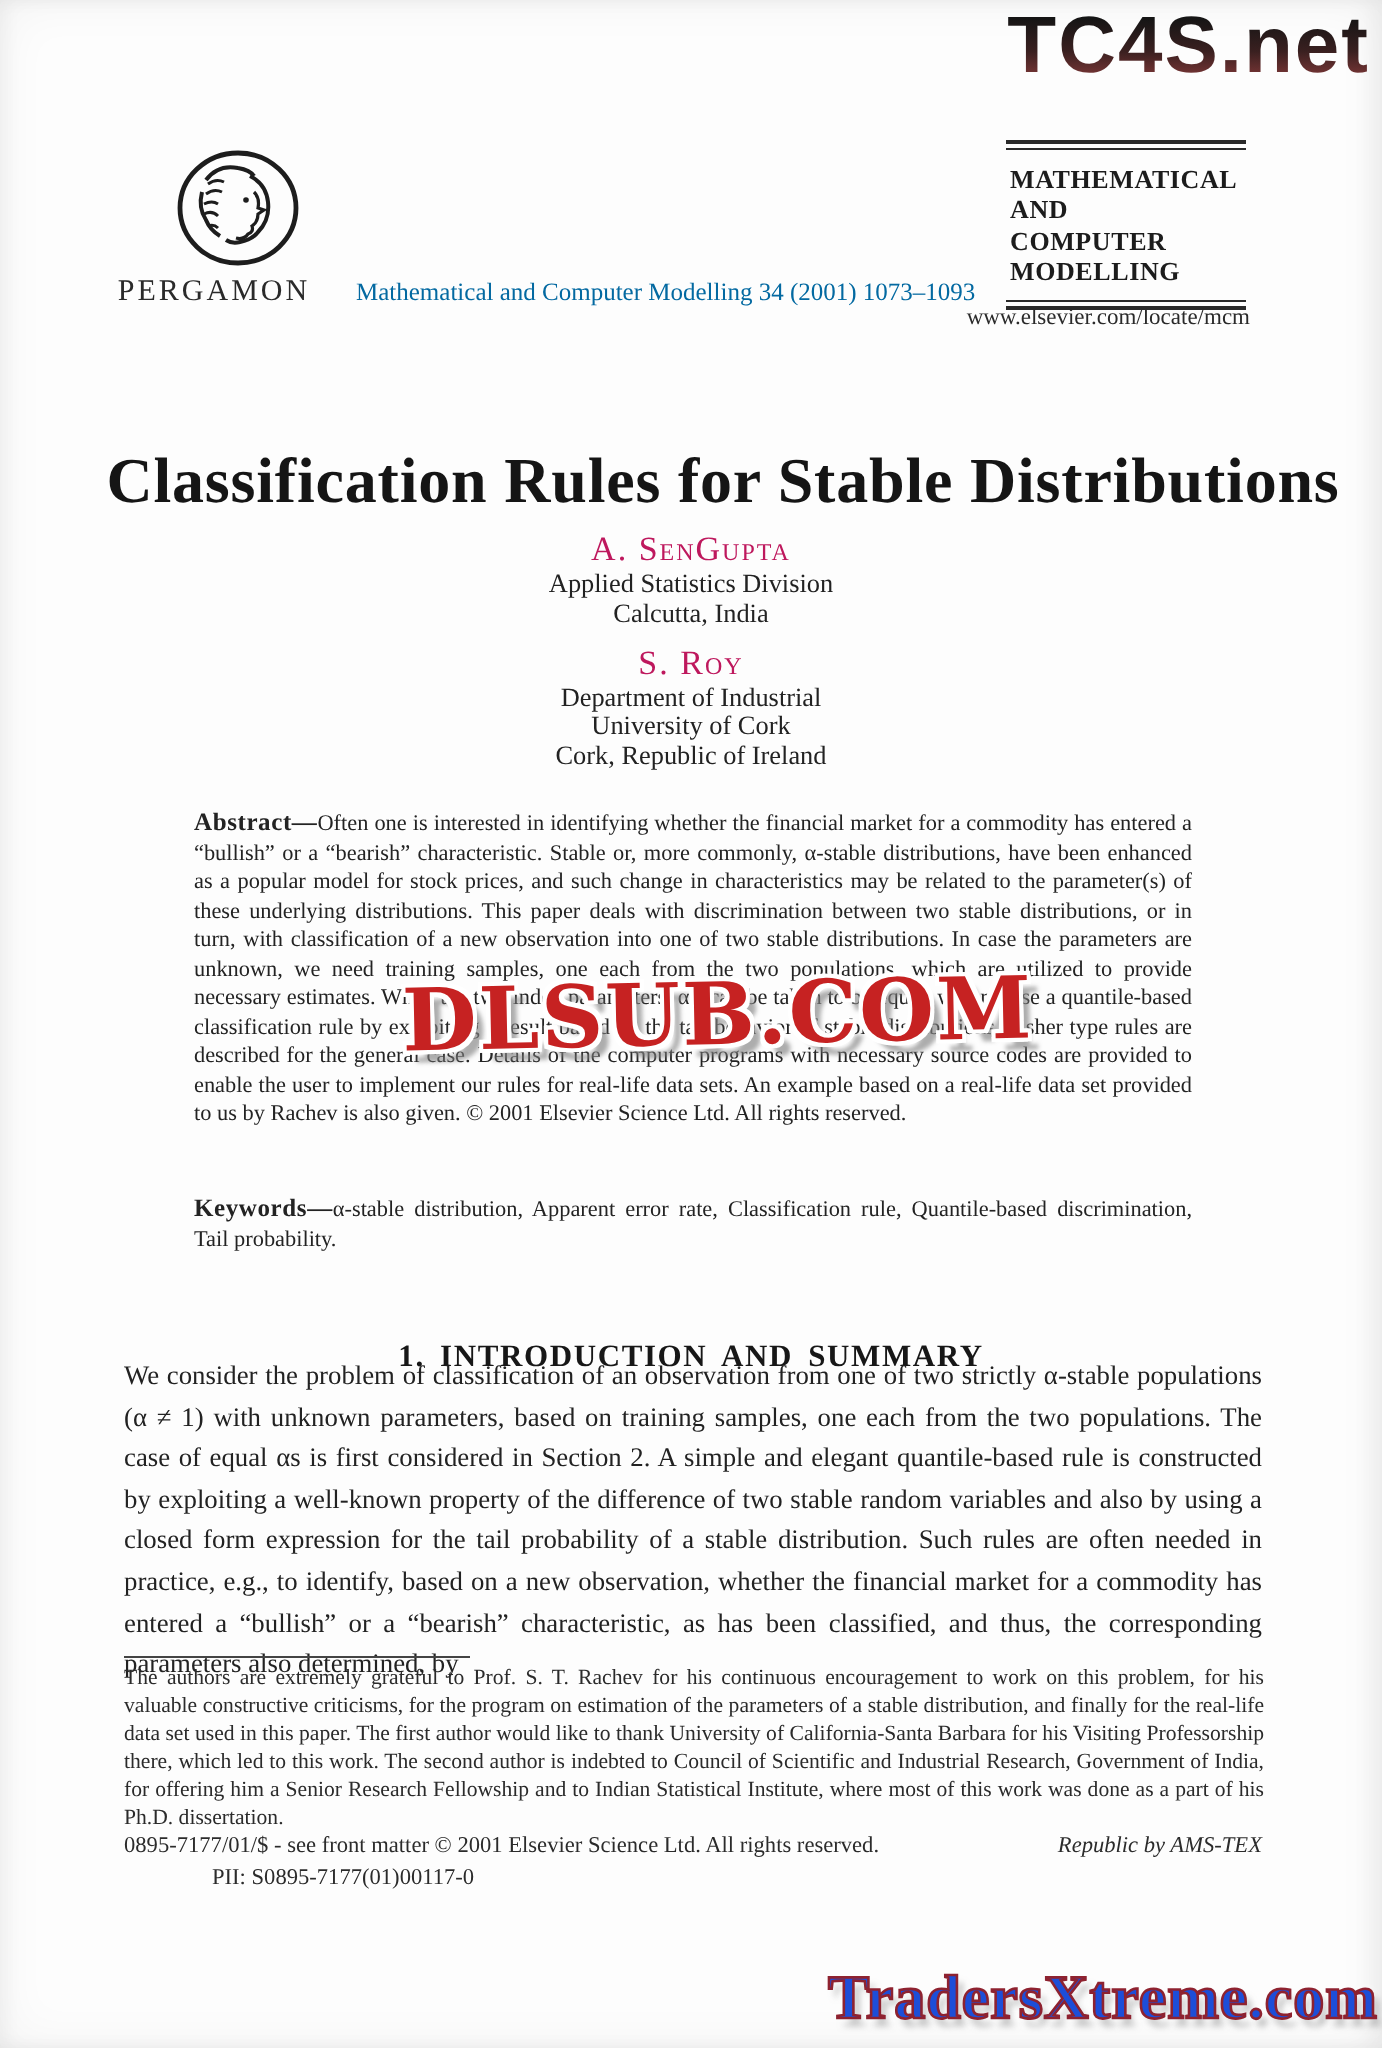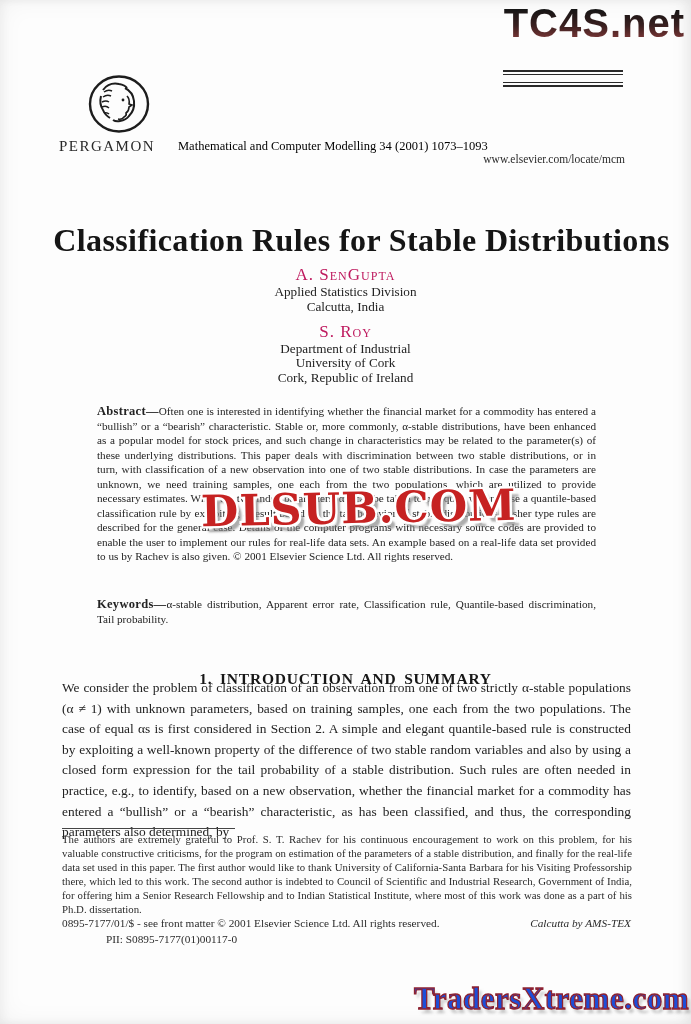--- a/index.html
+++ b/index.html
@@ -40,21 +40,21 @@
     font-size:31px; letter-spacing:0.5px; color:#1d4ed8;
     -webkit-text-stroke:1.3px #8e2230;
     text-shadow: 0 0 5px rgba(255,255,255,0.95), 3px 4px 3px rgba(140,140,140,0.55);
   }
 
   
   .logo-wrap { position:absolute; left:86px; top:74px; width:66px; text-align:center; }
   .logo-wrap svg { display:block; margin:0 auto; }
   .publisher { position:absolute; left:52px; top:138px; width:110px; text-align:center;
     font-size:15px; letter-spacing:1.5px; color:#2a2a2a; }
-  .journal-ref { position:absolute; left:178px; top:139px; font-size:12.5px; color:#000000; }
+  .journal-ref { position:absolute; left:178px; top:139px; font-size:12.5px; color:#0369a1; }
   .journal-box { position:absolute; left:503px; top:70px; width:120px; }
   .rule-a { height:5px; border-top:2.5px solid #2a2a2a; border-bottom:1px solid #2a2a2a; }
   .rule-b { height:5px; border-top:1px solid #2a2a2a; border-bottom:2.5px solid #2a2a2a; margin-top:7px; }
   .journal-name { padding:7px 0 0 2px; font-family:"Liberation Serif", serif; font-weight:bold;
     font-size:13px; line-height:1.18; letter-spacing:0.3px; color:#1c1c1c; }
   .journal-url { position:absolute; left:430px; top:153px; width:195px; text-align:right;
     font-size:11.5px; color:#2a2a2a; }
 
   
   .title { position:absolute; top:222px; left:16px; width:100%; text-align:center;
@@ -100,20 +100,26 @@
       <path d="M16 16 q6 -8 16 -6 q6 1 8 4 M14 22 q-2 8 2 14 q2 5 7 8" fill="none" stroke="#1d1d1d" stroke-width="2"></path>
       <path d="M17 18 q4 -3 8 -1 m-9 6 q4 -3 8 -1 m-9 6 q4 -2 7 0 m-7 5 q4 -2 7 1 m-5 5 q3 -1 5 1" fill="none" stroke="#1d1d1d" stroke-width="1.5"></path>
       <circle cx="36" cy="26" r="1.4" fill="#1d1d1d"></circle>
     </svg>
   </div>
   <div class="publisher">PERGAMON</div>
   <div class="journal-ref">Mathematical and Computer Modelling 34 (2001) 1073–1093</div>
 
   <div class="journal-box">
     <div class="rule-a"></div>
+    <div class="journal-name">
+      <div>MATHEMATICAL</div>
+      <div>AND</div>
+      <div>COMPUTER</div>
+      <div>MODELLING</div>
+    </div>
     <div class="rule-b"></div>
   </div>
   <div class="journal-url">www.elsevier.com/locate/mcm</div>
 
   <div class="title">Classification Rules for Stable Distributions</div>
 
   <div class="authors">
     <div>
       <div class="author-name">A. SenGupta</div>
       <div class="affil">Applied Statistics Division</div>
@@ -134,19 +140,19 @@
   <div class="keywords"><span class="lead-label">Keywords—</span><span>α-stable distribution, Apparent error rate, Classification rule, Quantile-based discrimination, Tail probability.</span></div>
 
   <div class="section-heading">1. INTRODUCTION AND SUMMARY</div>
   <div class="intro">We consider the problem of classification of an observation from one of two strictly α-stable populations (α ≠ 1) with unknown parameters, based on training samples, one each from the two populations.  The case of equal αs is first considered in Section 2.  A simple and elegant quantile-based rule is constructed by exploiting a well-known property of the difference of two stable random variables and also by using a closed form expression for the tail probability of a stable distribution.  Such rules are often needed in practice, e.g., to identify, based on a new observation, whether the financial market for a commodity has entered a “bullish” or a “bearish” characteristic, as has been classified, and thus, the corresponding parameters also determined, by</div>
 
   <div class="footnote-rule"></div>
   <div class="footnote">The authors are extremely grateful to Prof. S. T. Rachev for his continuous encouragement to work on this problem, for his valuable constructive criticisms, for the program on estimation of the parameters of a stable distribution, and finally for the real-life data set used in this paper.  The first author would like to thank University of California-Santa Barbara for his Visiting Professorship there, which led to this work.  The second author is indebted to Council of Scientific and Industrial Research, Government of India, for offering him a Senior Research Fellowship and to Indian Statistical Institute, where most of this work was done as a part of his Ph.D. dissertation.</div>
 
   <div class="footer-row">
     <span>0895-7177/01/$  - see front matter © 2001 Elsevier Science Ltd.  All rights reserved.</span>
-    <span class="typeset">Calcutta by AMS-TEX</span>
+    <span class="typeset">Republic by AMS-TEX</span>
   </div>
   <div class="pii">PII: S0895-7177(01)00117-0</div>
 
   <div class="wm-bottom">TradersXtreme.com</div>
 
 </div>
 
 </body></html>

